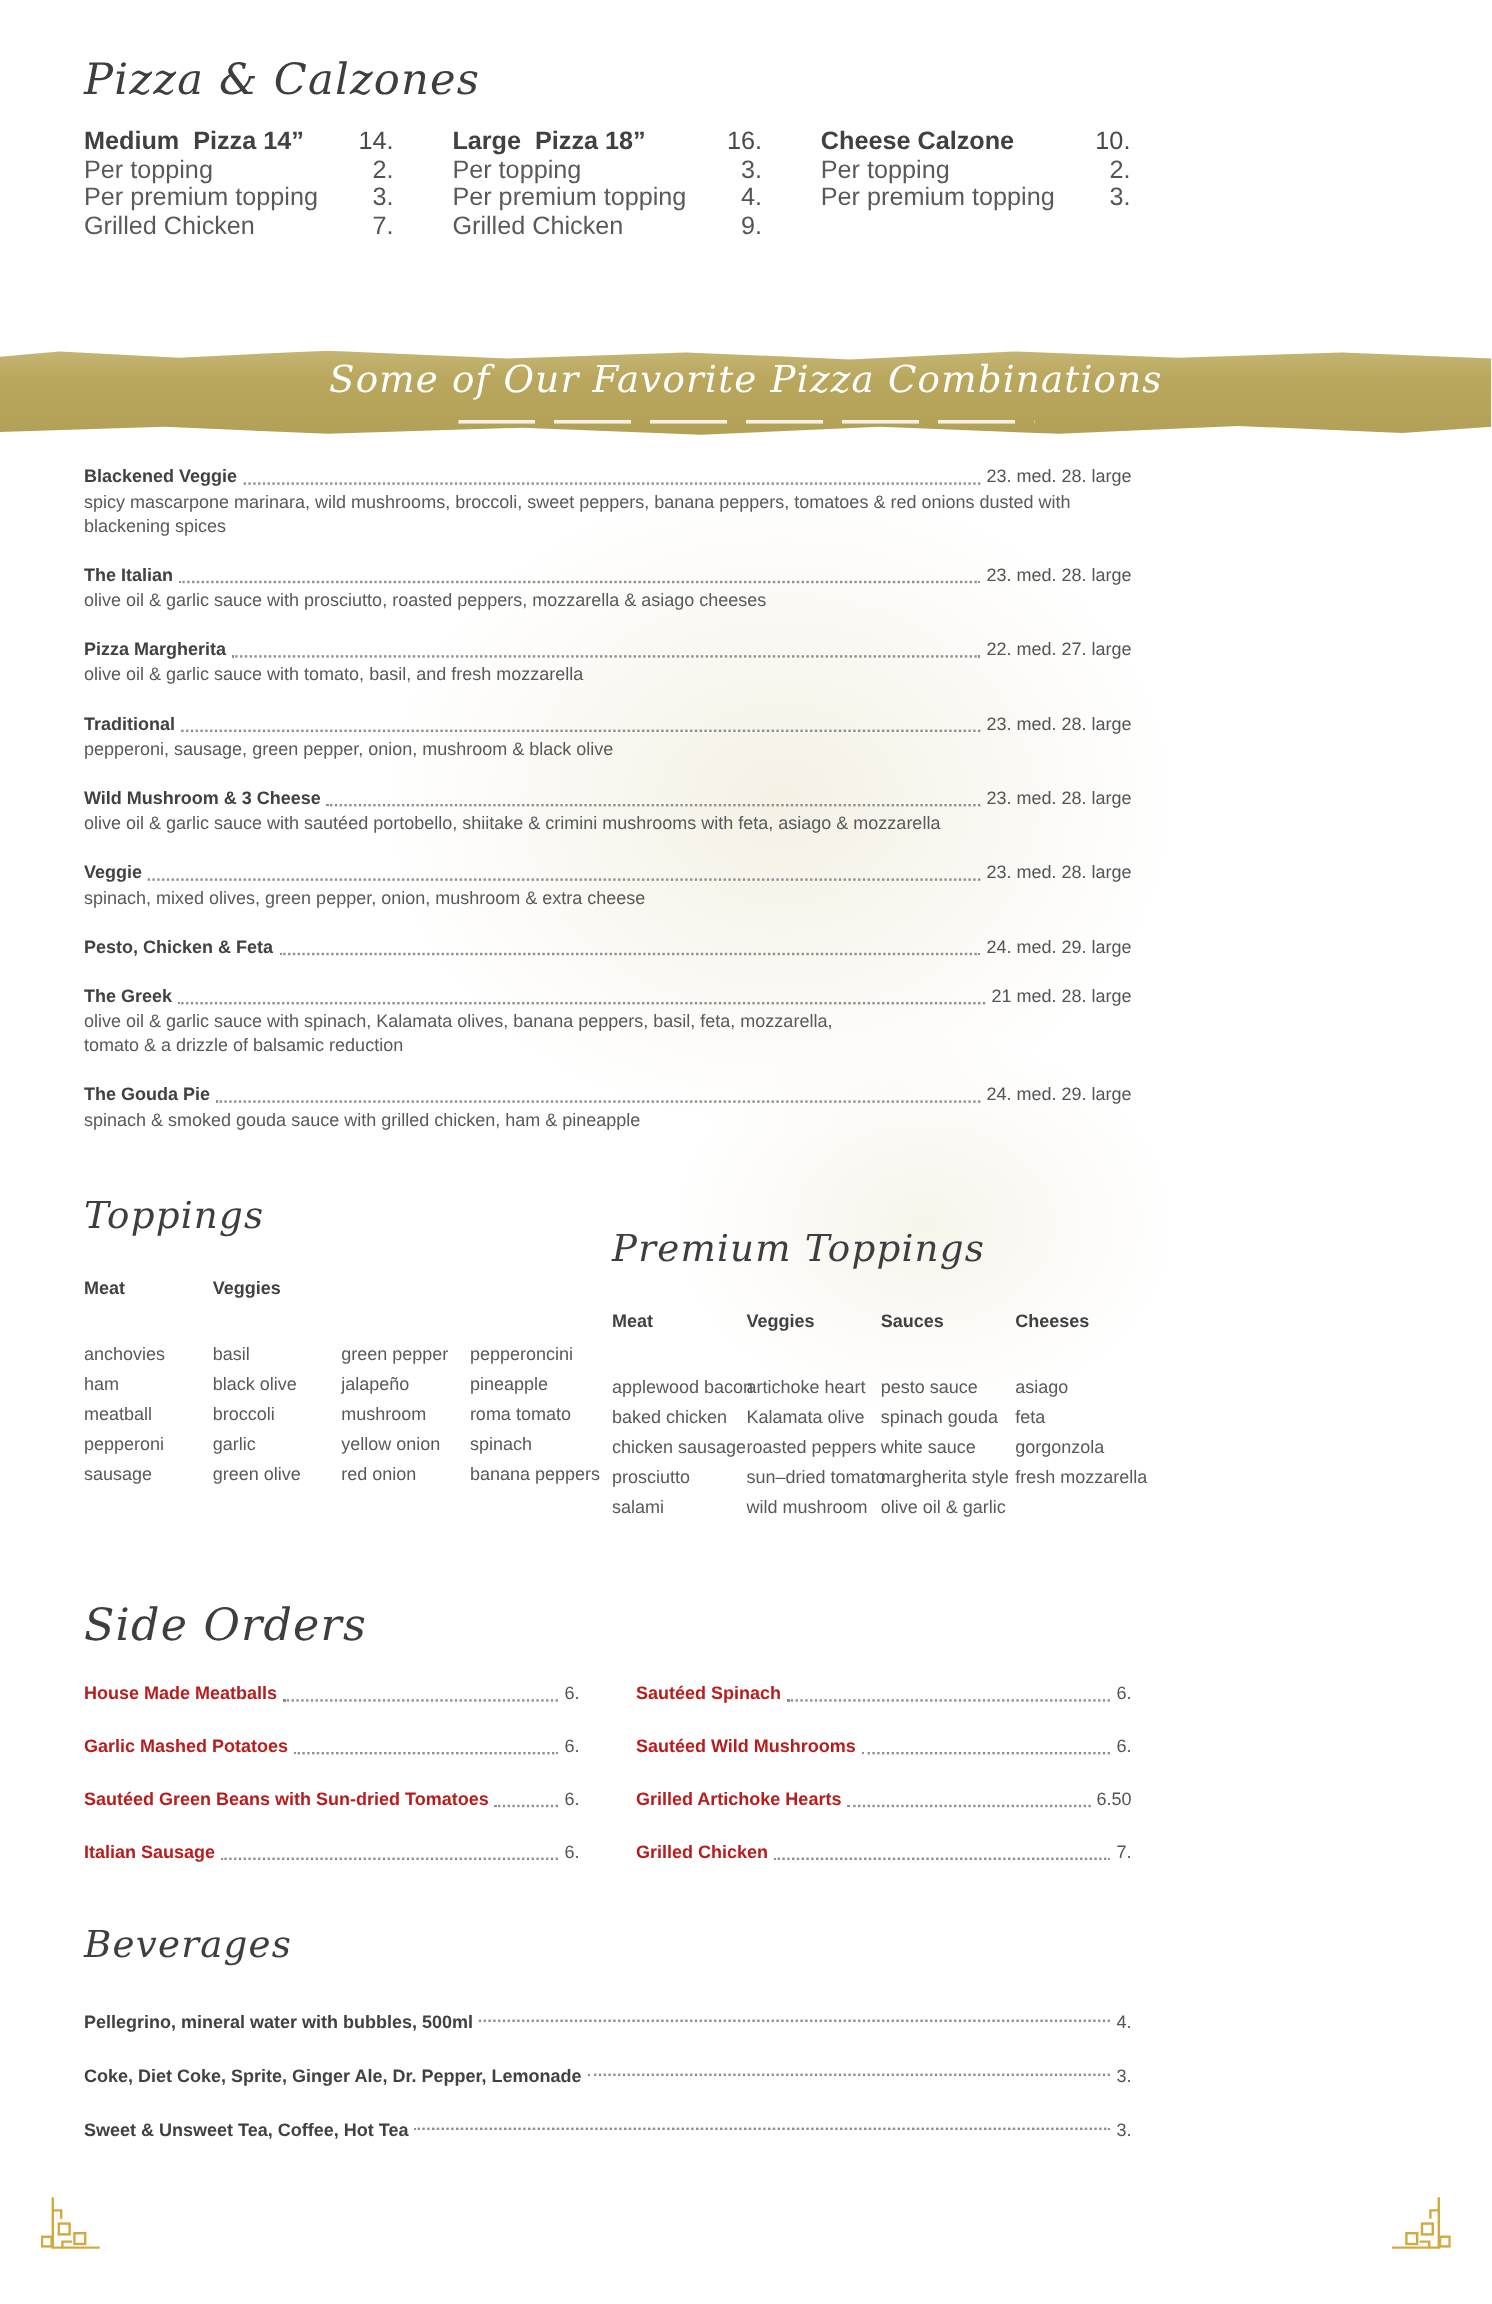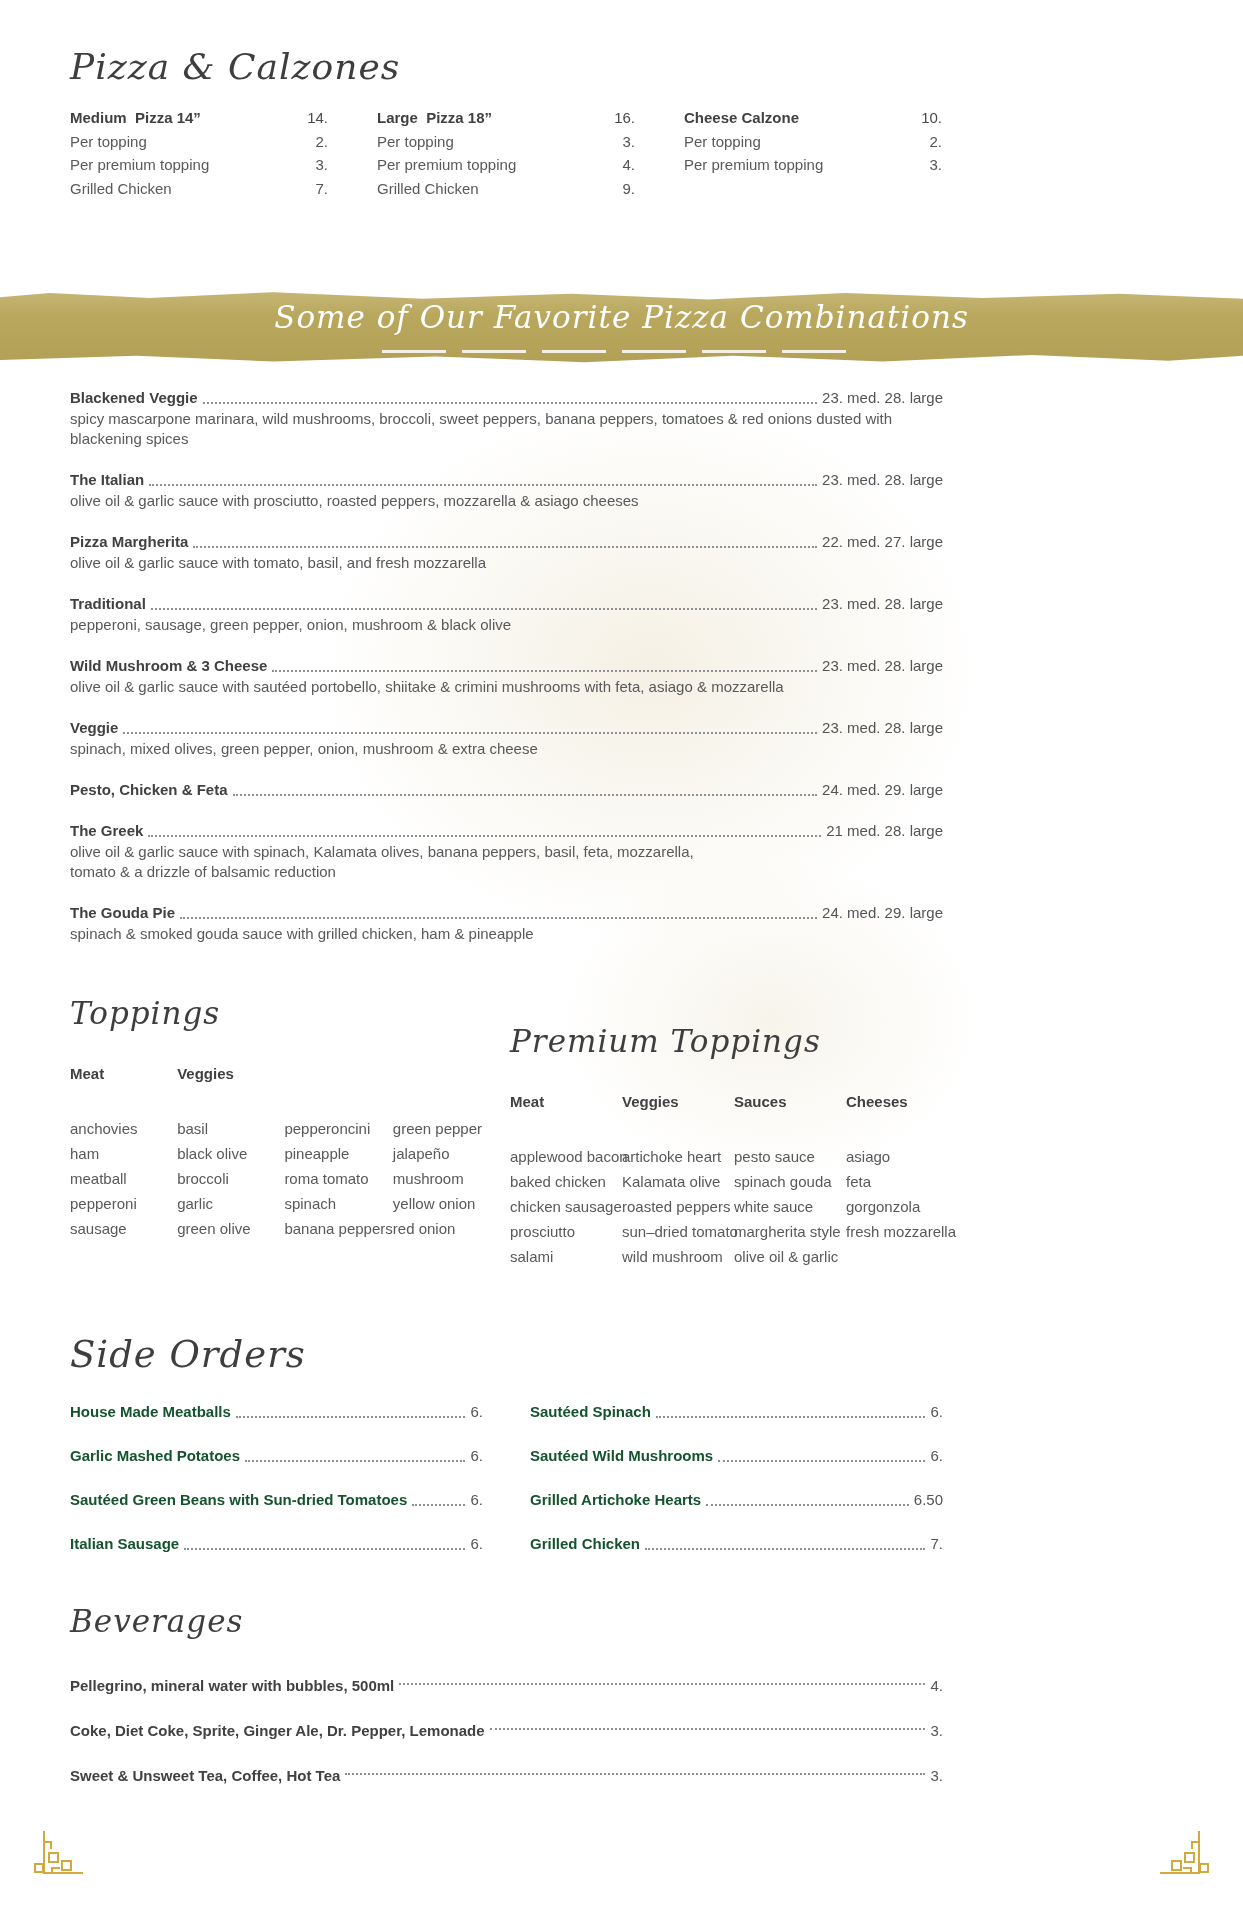--- a/index.html
+++ b/index.html
@@ -11,21 +11,21 @@
     font-family:"DejaVu Serif", serif; font-style:italic; font-weight:400;
     color:#3e3e40; letter-spacing:1px;
   }
   
   .page-title { position:absolute; left:70px; top:44px; font-size:36px; line-height:46px; }
 
   
   .pricing {
     position:absolute; left:70px; top:106px; width:873px;
     display:grid; grid-template-columns:258px 258px 258px; column-gap:49px;
-    font-size:15px;
+    font-size:21px;
   }
   .price-row { display:flex; justify-content:space-between; line-height:23.5px; }
   .price-row .lbl { white-space:pre-wrap; }
   .price-row .val { color:#535456; }
   .price-row.head .lbl { font-weight:700; color:#414042; }
   .price-row.head .val { color:#48494b; }
 
   
   .banner {
     position:absolute; left:0; top:290px; width:1243px; height:73px;
@@ -76,21 +76,21 @@
   .tp-item { line-height:25px; white-space:nowrap; }
 
   
   .side-orders { position:absolute; left:70px; top:1332px; width:875px; }
   .so-script { font-size:37px; line-height:46px; height:46px; margin-bottom:24px; }
   .so-cols { position:relative; height:190px; }
   .so-col { position:absolute; top:0; width:413px; }
   .so-col.left { left:0; }
   .so-col.right { left:460px; }
   .so-row { display:flex; align-items:flex-end; line-height:20px; margin-bottom:24px; font-size:15px; }
-  .so-name { font-weight:700; color:#14532d; white-space:nowrap; }
+  .so-name { font-weight:700; color:#b91c1c; white-space:nowrap; }
 
   
   .beverages { position:absolute; left:70px; top:1598px; width:873px; }
   .bv-script { font-size:31px; line-height:46px; height:46px; margin-bottom:32px; }
   .bv-row { display:flex; align-items:center; line-height:20px; margin-bottom:25px; font-size:15px; }
   .bv-name { font-weight:700; color:#414042; white-space:nowrap; }
 
   
   .ornament { position:absolute; top:1830px; width:50px; height:50px; }
   .ornament.left { left:34px; }
@@ -265,35 +265,35 @@
               <div class="tp-item">basil</div>
               <div class="tp-item">black olive</div>
               <div class="tp-item">broccoli</div>
               <div class="tp-item">garlic</div>
               <div class="tp-item">green olive</div>
             </div>
         </div>
         <div class="tp-col">
           <div class="tp-col-header"></div>
           <div>
+              <div class="tp-item">green pepper</div>
+              <div class="tp-item">jalapeño</div>
+              <div class="tp-item">mushroom</div>
+              <div class="tp-item">yellow onion</div>
+              <div class="tp-item">red onion</div>
+            </div>
+        </div>
+        <div class="tp-col">
+          <div class="tp-col-header"></div>
+          <div>
               <div class="tp-item">pepperoncini</div>
               <div class="tp-item">pineapple</div>
               <div class="tp-item">roma tomato</div>
               <div class="tp-item">spinach</div>
               <div class="tp-item">banana peppers</div>
-            </div>
-        </div>
-        <div class="tp-col">
-          <div class="tp-col-header"></div>
-          <div>
-              <div class="tp-item">green pepper</div>
-              <div class="tp-item">jalapeño</div>
-              <div class="tp-item">mushroom</div>
-              <div class="tp-item">yellow onion</div>
-              <div class="tp-item">red onion</div>
             </div>
         </div>
       </div>
     </div>
 
     <div class="tp-block right">
       <div class="tp-script script">Premium Toppings</div>
       <div class="tp-cols">
         <div class="tp-col">
           <div class="tp-col-header">Meat</div>

